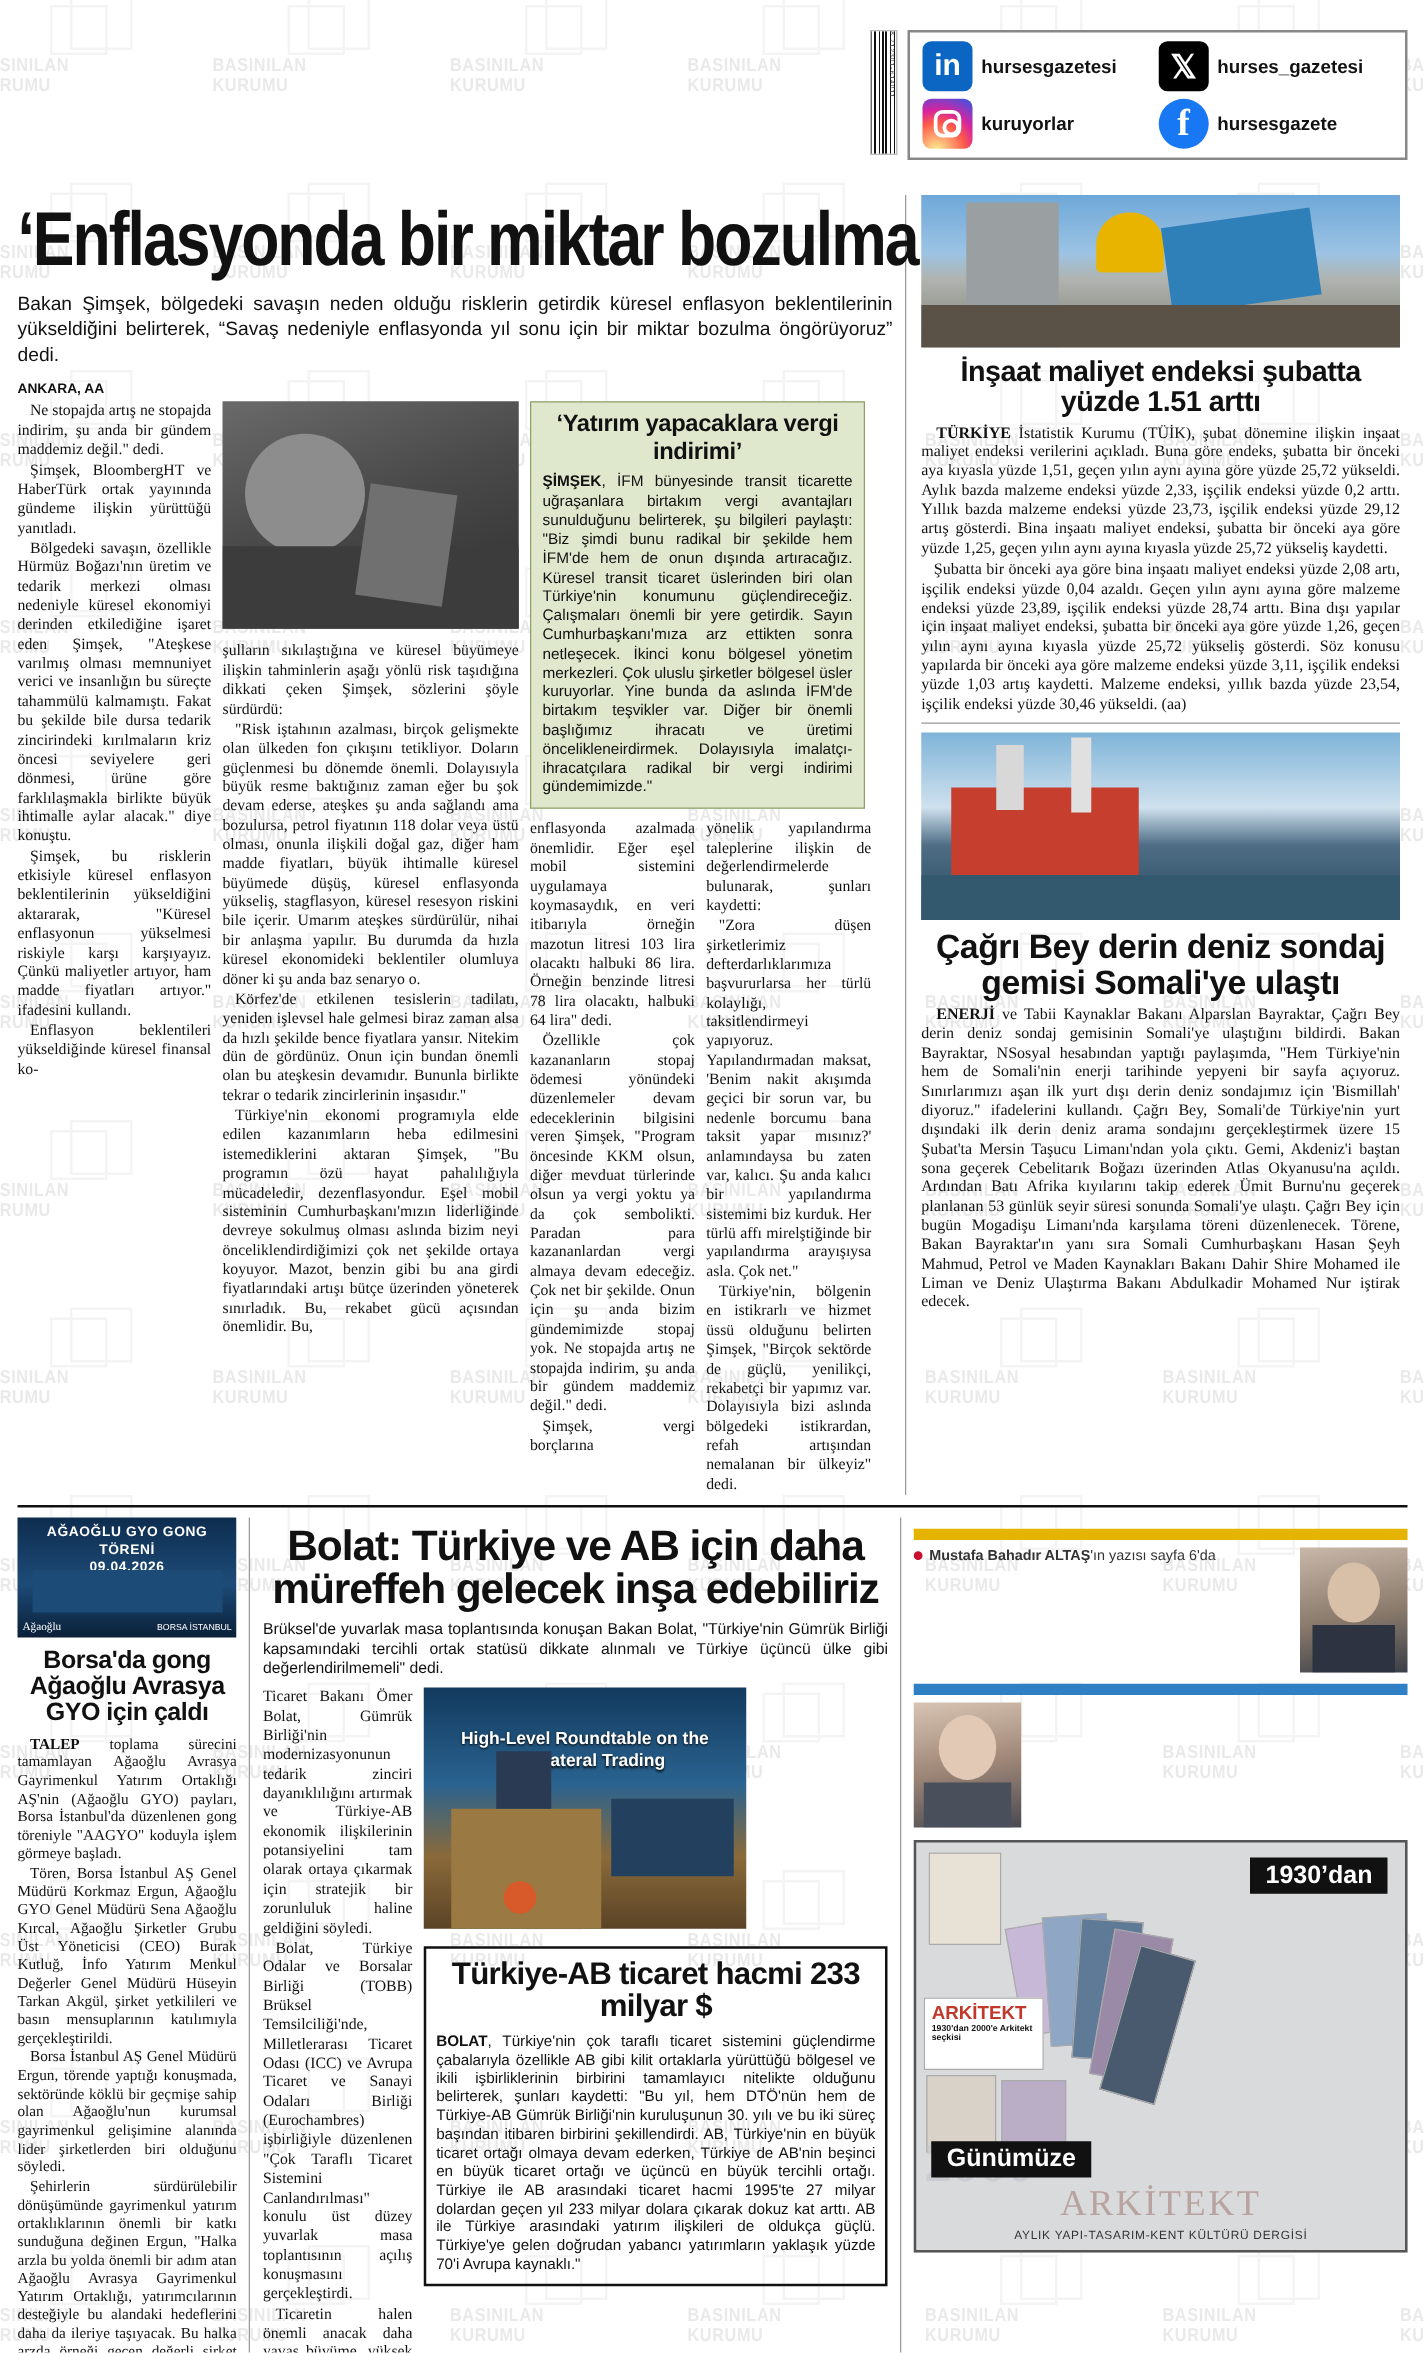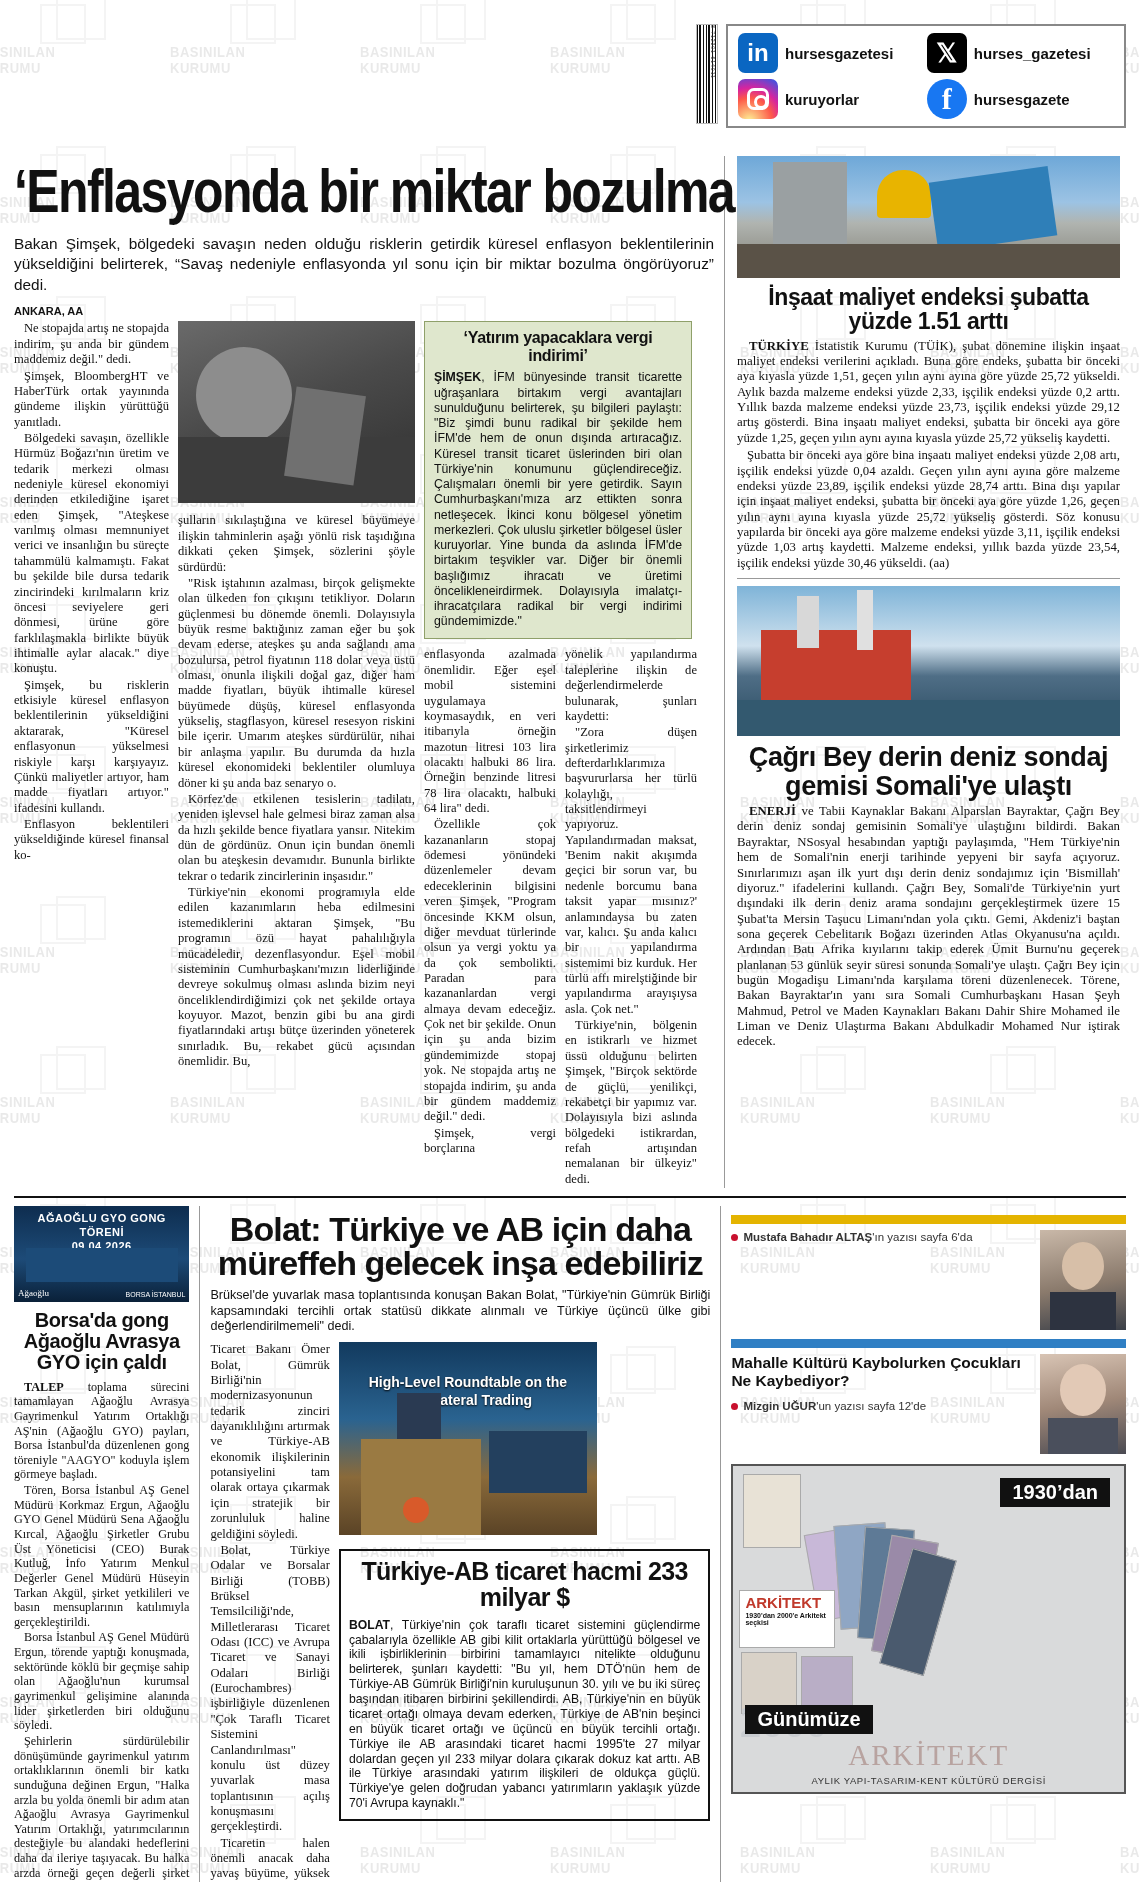--- a/index.html
+++ b/index.html
@@ -125,21 +125,21 @@
 
   .lead-photo{ width:237px; height:182px; object-fit:cover; background:#5d5d5d; position:relative; overflow:hidden; }
 
   
   .greenbox{
     background:#dfe7cd; border:1px solid #8fa06a;
     padding:7px 9px 9px; width:268px;
   }
   .greenbox h3{
     font-family:"Liberation Sans",sans-serif; font-weight:bold;
-    font-size:16px; margin:0 0 5px; text-align:center; letter-spacing:-.3px;
+    font-size:19px; margin:0 0 5px; text-align:center; letter-spacing:-.3px;
   }
   .greenbox p{ font-family:"Liberation Sans",sans-serif; font-size:12.3px; line-height:1.24; margin:0; text-align:justify; }
   .greenbox b{ font-weight:bold; }
 
   
   .side-photo{ width:100%; height:122px; background:#7f9ab5; position:relative; overflow:hidden; }
   .side-head{
     font-family:"Liberation Sans",sans-serif; font-weight:bold;
     font-size:23px; line-height:1.06; text-align:center; margin:7px 0 5px;
     letter-spacing:-.4px;
@@ -696,26 +696,20 @@
           <div class="col-photo ph-person">
             <div style="position:absolute;left:22px;top:12px;width:42px;height:48px;border-radius:50%;background:#d7bfa8;"></div>
             <div style="position:absolute;left:10px;bottom:0;width:66px;height:38px;background:#2d3340;"></div>
           </div>
         </div>
       </div>
 
       <div class="col-box">
         <div class="col-bar blue"></div>
         <div class="col-inner">
-          <div class="col-txt">
-            <div class="col-title">Mahalle Kültürü Kaybolurken Çocukları Ne Kaybediyor?</div>
-            <div class="col-sub">
-              <span class="bullet"></span><b>Mizgin UĞUR</b><span>'un yazısı sayfa 12'de</span>
-            </div>
-          </div>
           <div class="col-photo ph-person2">
             <div style="position:absolute;left:20px;top:10px;width:46px;height:52px;border-radius:50%;background:#e2c9b6;"></div>
             <div style="position:absolute;left:8px;bottom:0;width:70px;height:36px;background:#4a4f5c;"></div>
           </div>
         </div>
       </div>
 
       <div class="ark-ad">
         <div class="ark-tag" style="right:14px;top:12px">1930’dan</div>
         <div class="mag" style="left:10px;top:8px;width:58px;height:74px;background:#e8e2d6;"></div>

